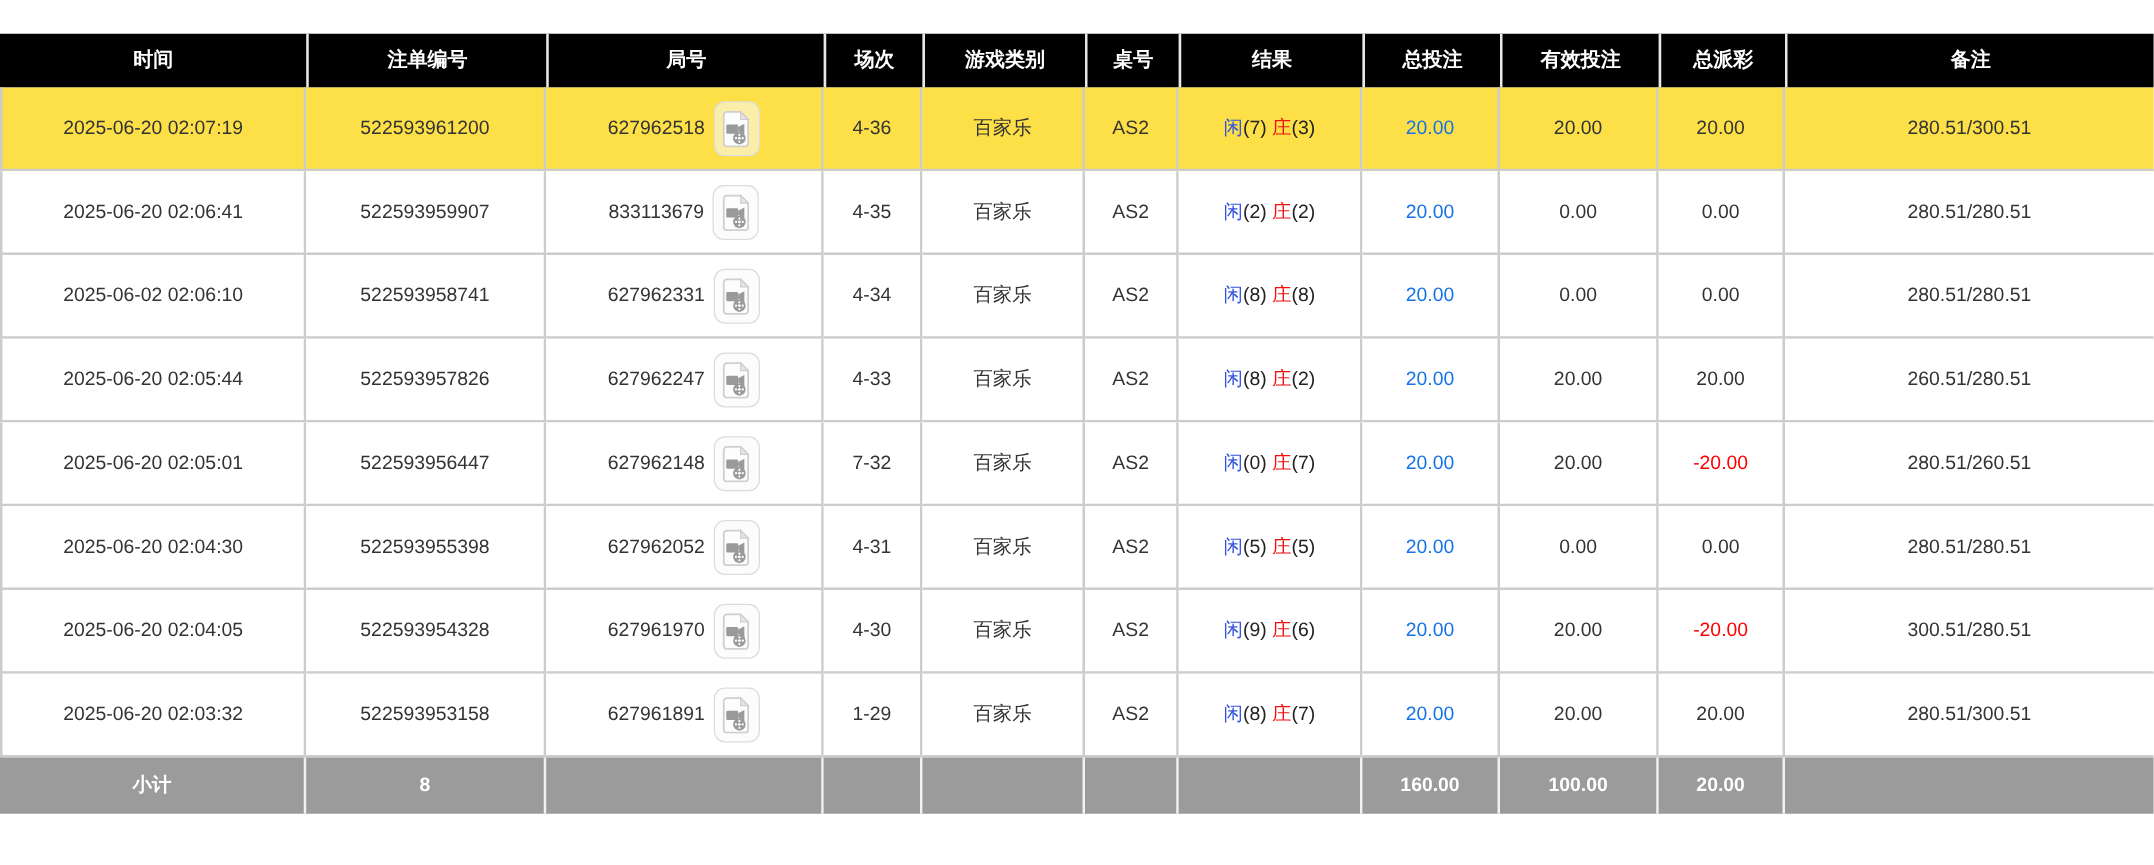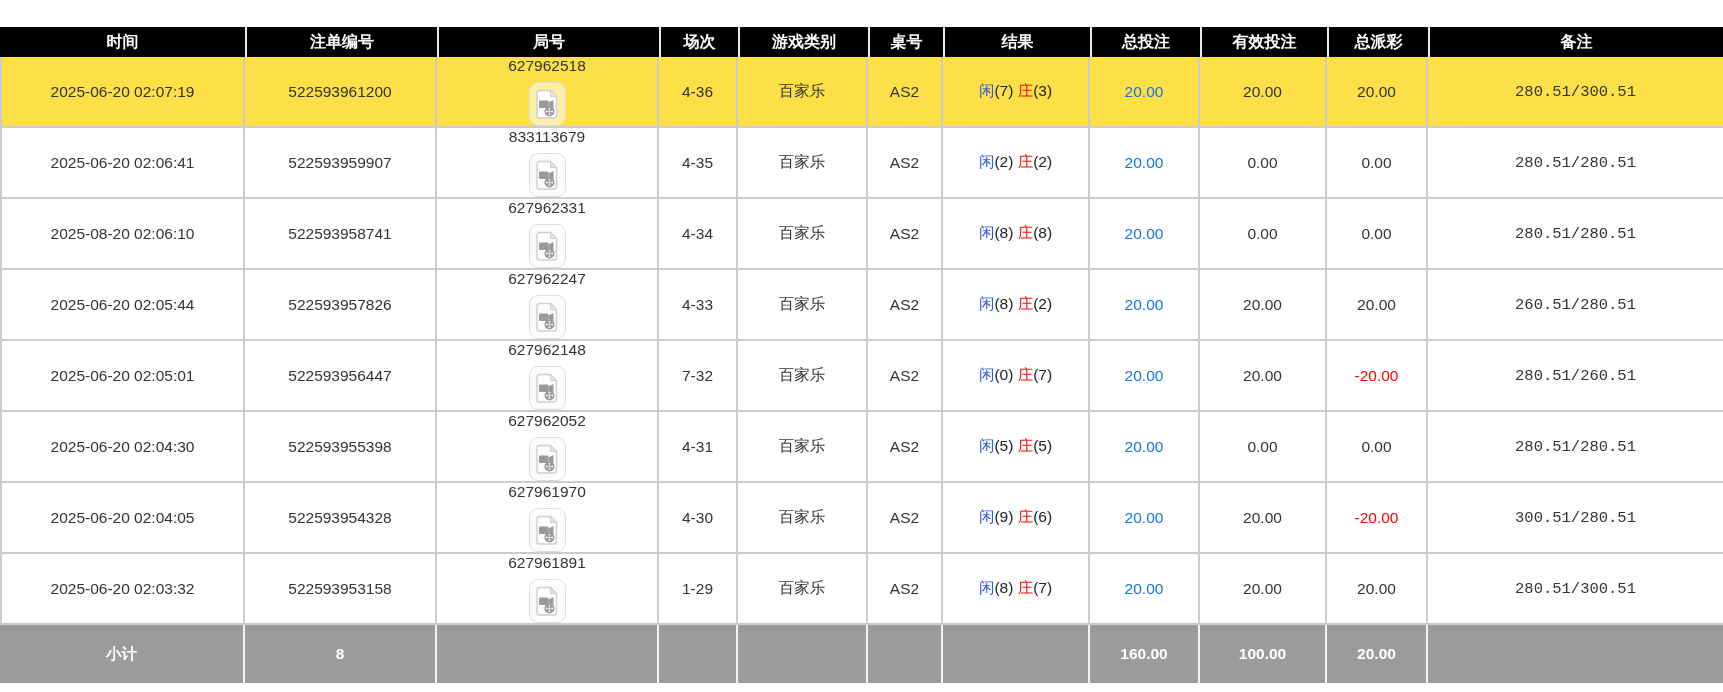--- a/index.html
+++ b/index.html
@@ -15,48 +15,47 @@
     border-collapse: separate;
     border-spacing: 0;
     width: 1723px;
     table-layout: fixed;
   }
   thead th {
     background: #000000;
     color: #ffffff;
     font-weight: bold;
     font-size: 16px;
-    height: 30px;
+    height: 43px;
     text-align: center;
     vertical-align: middle;
     border-left: 2px solid #e8e8e8;
     padding: 0;
   }
   thead th:first-child { border-left: none; }
   tbody td {
     background: #ffffff;
     height: 67px;
     text-align: center;
     vertical-align: middle;
     font-size: 15.5px;
     color: #333333;
     border-right: 2px solid #cccccc;
     border-bottom: 2px solid #cccccc;
     padding: 0;
     white-space: nowrap;
   }
   tbody td:first-child { border-left: 2px solid #cccccc; }
-  tbody td:last-child { border-right: none; font-family: Liberation Mono, monospace; }
+  tbody td:last-child { border-right: none; }
   tbody tr.highlight td { background: #fde047; }
   .round-cell-inner {
     display: inline-flex;
     align-items: center;
     justify-content: flex-end;
     gap: 7px;
-    flex-direction: column;
   }
   .video-btn {
     display: inline-flex;
     align-items: center;
     justify-content: center;
     width: 37px; height: 44px;
     border-radius: 9px;
     border: 1px solid #dddddd;
     background: rgba(250,250,250,0.55);
     cursor: pointer;
@@ -65,21 +64,21 @@
   .player { color: #3355dd; }
   .banker { color: #ee1111; }
   .score  { color: #222222; }
   td.amount-bet { color: #1673e6; cursor: pointer; }
   td.neg { color: #ff0000; }
   tfoot td {
     background: #9b9b9b;
     color: #ffffff;
     font-weight: bold;
     font-size: 15.5px;
-    height: 58px;
+    height: 45px;
     text-align: center;
     vertical-align: middle;
     border-right: 2px solid #f2f2f2;
     border-bottom: 3px solid #ffffff;
     padding: 0;
   }
   tfoot td:last-child { border-right: none; }
   tfoot tr:last-child td { border-bottom: none; }
 </style>
 </head>
@@ -178,21 +177,21 @@
     <td>
       <span class="player">闲</span><span class="score">(2)</span>
       <span class="banker">庄</span><span class="score">(2)</span>
     </td>
     <td class="amount-bet">20.00</td>
     <td>0.00</td>
     <td>0.00</td>
     <td>280.51/280.51</td>
   </tr>
         <tr>
-    <td>2025-08-20 02:06:10</td>
+    <td>2025-06-02 02:06:10</td>
     <td>522593958741</td>
     <td>
       <span class="round-cell-inner">
         <span>627962331</span>
         <button class="video-btn">
           <svg width="24" height="30" viewBox="0 0 24 30" aria-hidden="true">
             <path d="M4.5 1.5 h11 l6 6 v19 a2.5 2.5 0 0 1 -2.5 2.5 h-14.5 a2.5 2.5 0 0 1 -2.5 -2.5 v-22.5 a2.5 2.5 0 0 1 2.5 -2.5 z" fill="#fdfdfd" stroke="#cfcfcf" stroke-width="1.4"></path>
             <path d="M15.5 1.5 v6 h6 z" fill="#e6e6e6" stroke="#cfcfcf" stroke-width="1"></path>
             <rect x="4" y="11.5" width="9.5" height="7.5" rx="1" fill="#9a9a9a"></rect>
             <polygon points="13.5,13.5 18.5,11 18.5,19.5 13.5,17" fill="#9a9a9a"></polygon>

